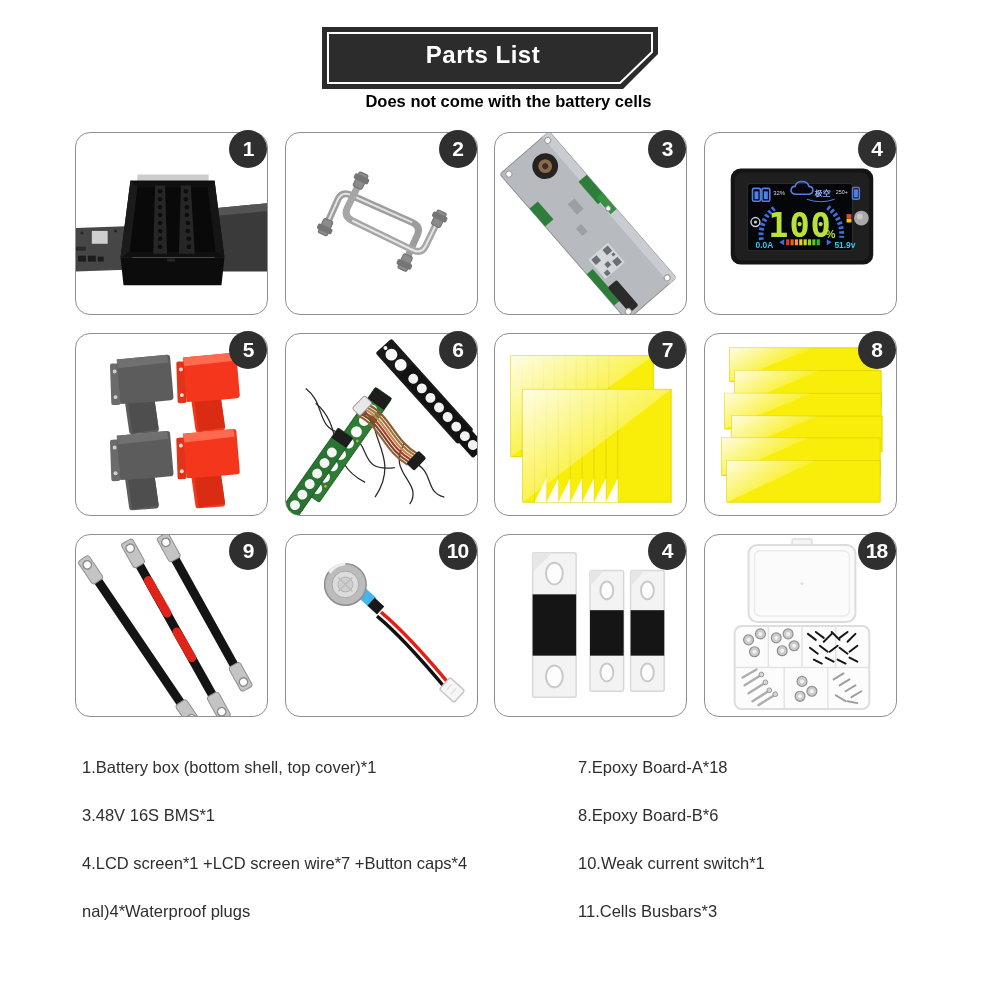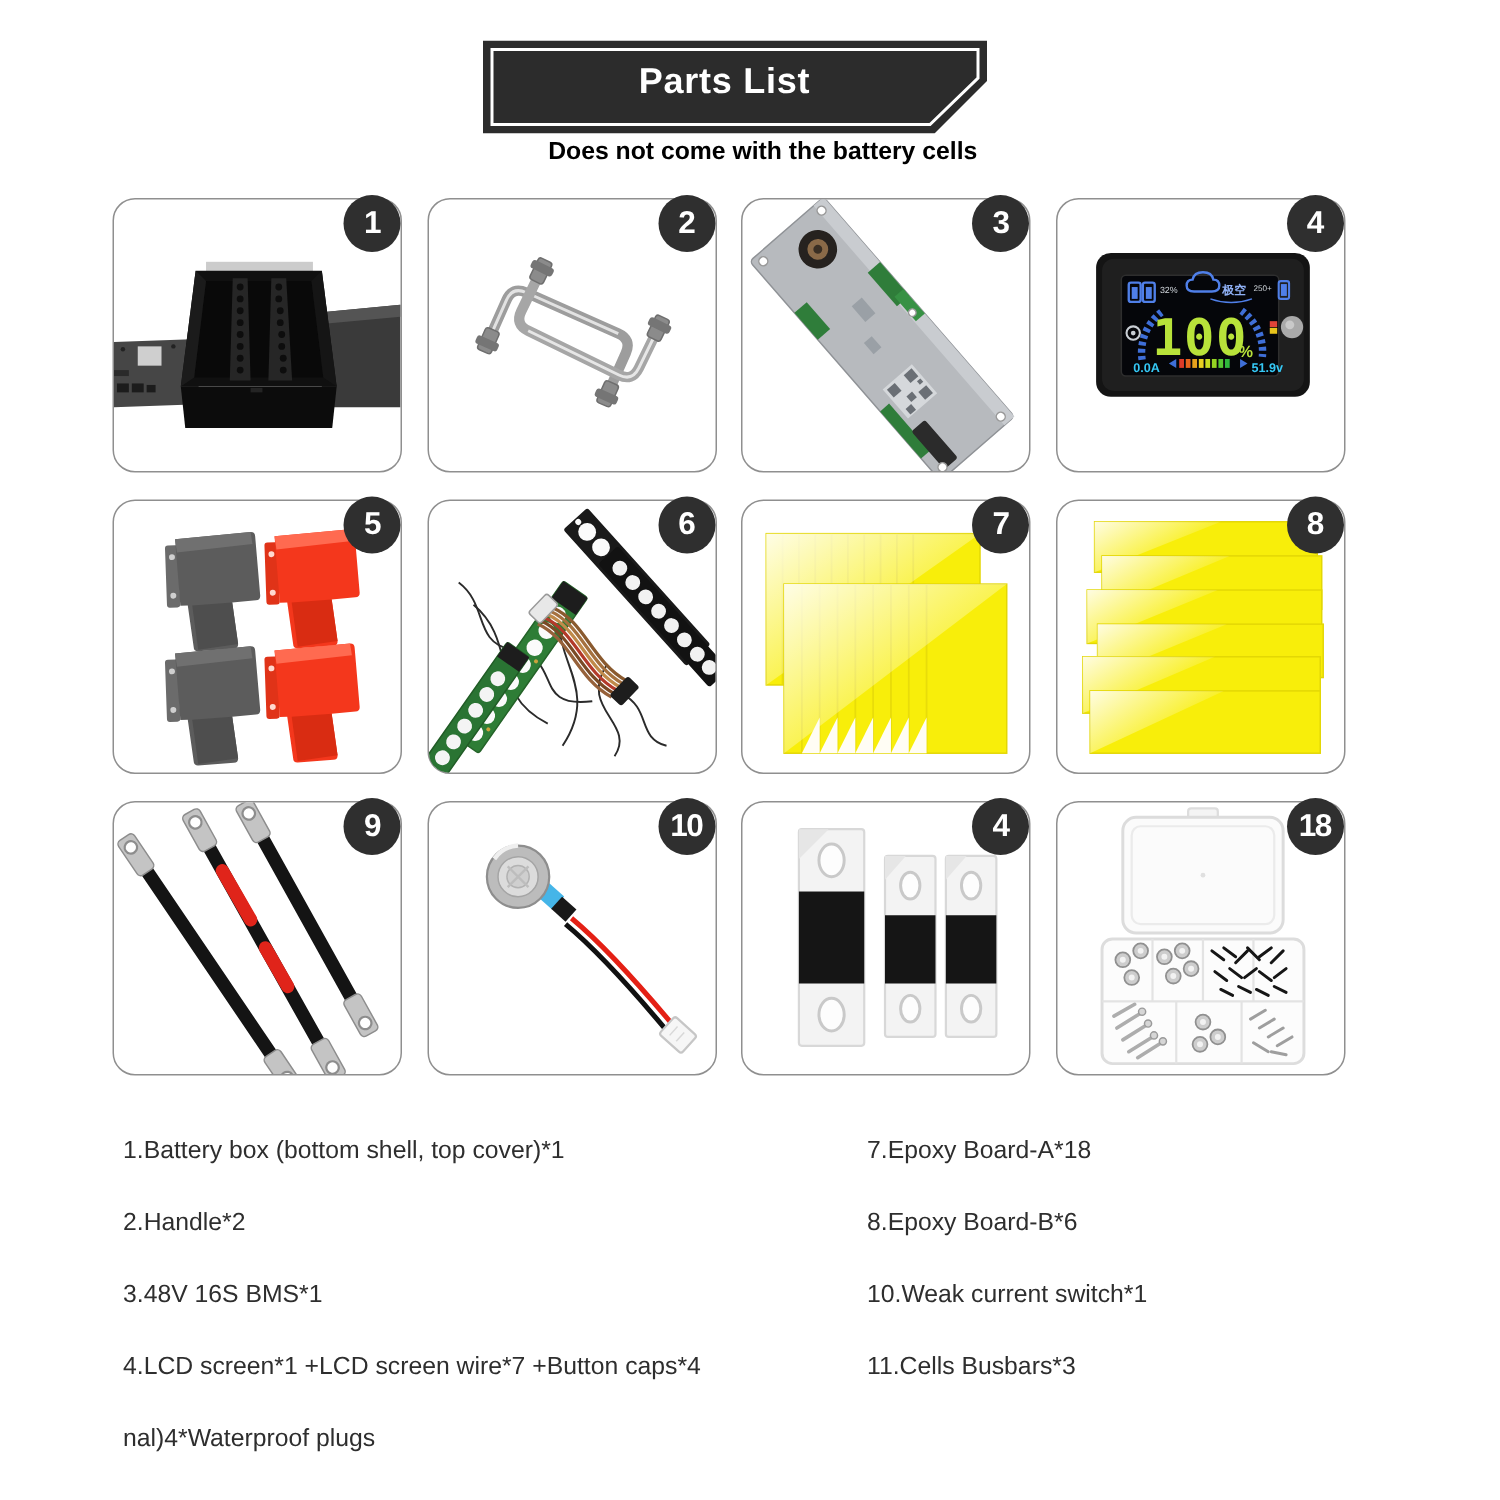--- a/index.html
+++ b/index.html
@@ -580,21 +580,20 @@
             <line x1="144" y1="168" x2="154" y2="170"></line>
         </g>
       </svg>
       <span class="badge">18</span>
     </figure>
 
   </div>
 
   <div class="col left">
     <p>1.Battery box (bottom shell, top cover)*1</p>
-    <p>2.Handle*2</p>
     <p>3.48V 16S BMS*1</p>
     <p>4.LCD screen*1 +LCD screen wire*7 +Button caps*4</p>
     <p>nal)4*Waterproof plugs</p>
   </div>
   <div class="col right">
     <p>7.Epoxy Board-A*18</p>
     <p>8.Epoxy Board-B*6</p>
     <p>10.Weak current switch*1</p>
     <p>11.Cells Busbars*3</p>
   </div>

